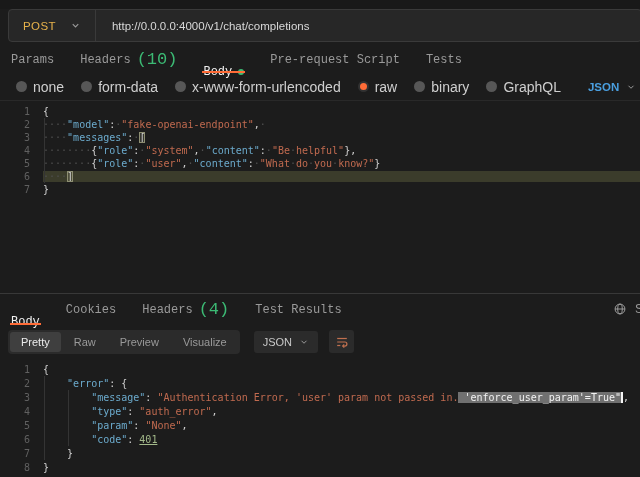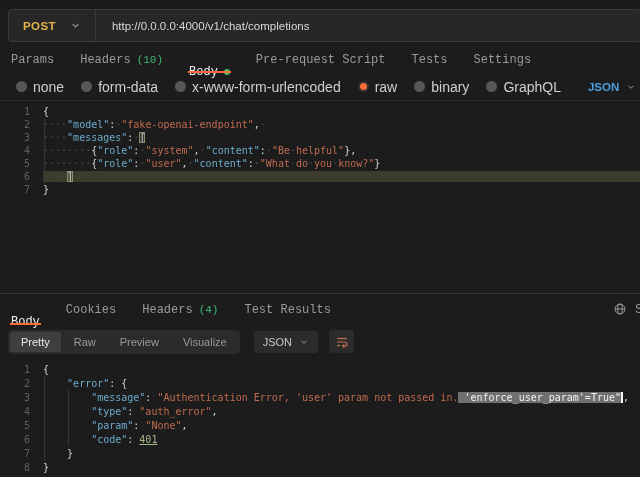--- a/index.html
+++ b/index.html
@@ -12,31 +12,31 @@
   }
   .top-strip{position:absolute;top:0;left:0;right:0;height:9px;background:#191919;}
 
   
   .url-bar{
     position:absolute;left:8px;top:9px;right:-2px;height:33px;
     background:#272727;border:1px solid #3a3a3a;border-radius:4px;
     display:flex;align-items:center;box-sizing:border-box;
   }
   .method{display:flex;align-items:center;gap:14px;padding:0 14px;cursor:pointer;height:100%;}
-  .method-label{color:var(--method-yellow,#e7b24b);font-weight:bold;font-size:11.5px;letter-spacing:.4px;}
+  .method-label{color:var(--method-yellow,#e7b24b);font-weight:normal;font-size:11.5px;letter-spacing:.4px;}
   .chev{display:inline-flex;color:#9a9a9a;}
   .vdiv{width:1px;height:100%;background:#3a3a3a;}
   .url-text{padding-left:16px;font-size:11.5px;color:#d8d8d8;white-space:nowrap;}
 
   
   .tabs-row{position:absolute;left:0;right:0;display:flex;align-items:stretch;padding-left:10px;gap:24px;}
   .req-tabs{top:46px;height:27px;}
   .resp-tabs-row{top:293px;height:32px;border-top:1px solid #383838;box-sizing:border-box;}
   .tab{position:relative;display:flex;align-items:center;gap:6px;font-size:12px;color:#9a9a9a;cursor:pointer;padding:0 1px;font-family:Liberation Mono, monospace;}
-  .tab .cnt{color:var(--count-green,#3cba74);font-size:11px;}
+  .tab .cnt{color:var(--count-green,#3cba74);font-size:17px;}
   .tab.active{color:#f2f2f2;margin-top:24px;}
   .tab.active::after{content:"";position:absolute;left:0;right:0;bottom:0;height:2px;background:var(--accent-orange,#ff6c37);}
   .gdot{width:6px;height:6px;border-radius:50%;background:var(--count-green,#3cba74);}
   .resp-right{position:absolute;right:0;top:293px;height:32px;display:flex;align-items:center;gap:8px;}
   .globe{display:inline-flex;color:#9f9f9f;cursor:pointer;}
   .status-clip{display:inline-block;width:5px;overflow:hidden;font-size:12px;color:#9a9a9a;white-space:nowrap;}
 
   
   .mode-row{position:absolute;left:0;top:74px;right:0;height:25px;display:flex;align-items:center;padding-left:16px;gap:17px;}
   .mode{display:flex;align-items:center;gap:6px;cursor:pointer;}
@@ -106,23 +106,20 @@
       <div class="tab active">
         <span class="lbl">Body</span>
         <span class="gdot"></span>
       </div>
       <div class="tab">
         <span class="lbl">Pre-request Script</span>
       </div>
       <div class="tab">
         <span class="lbl">Tests</span>
       </div>
-      <div class="tab">
-        <span class="lbl">Settings</span>
-      </div>
     </div>
 
   <div class="mode-row" id="mode-row">
 
   <div class="mode">
         <span class="radio"></span>
         <span class="mode-lbl">none</span>
       </div>
       <div class="mode">
         <span class="radio"></span>

